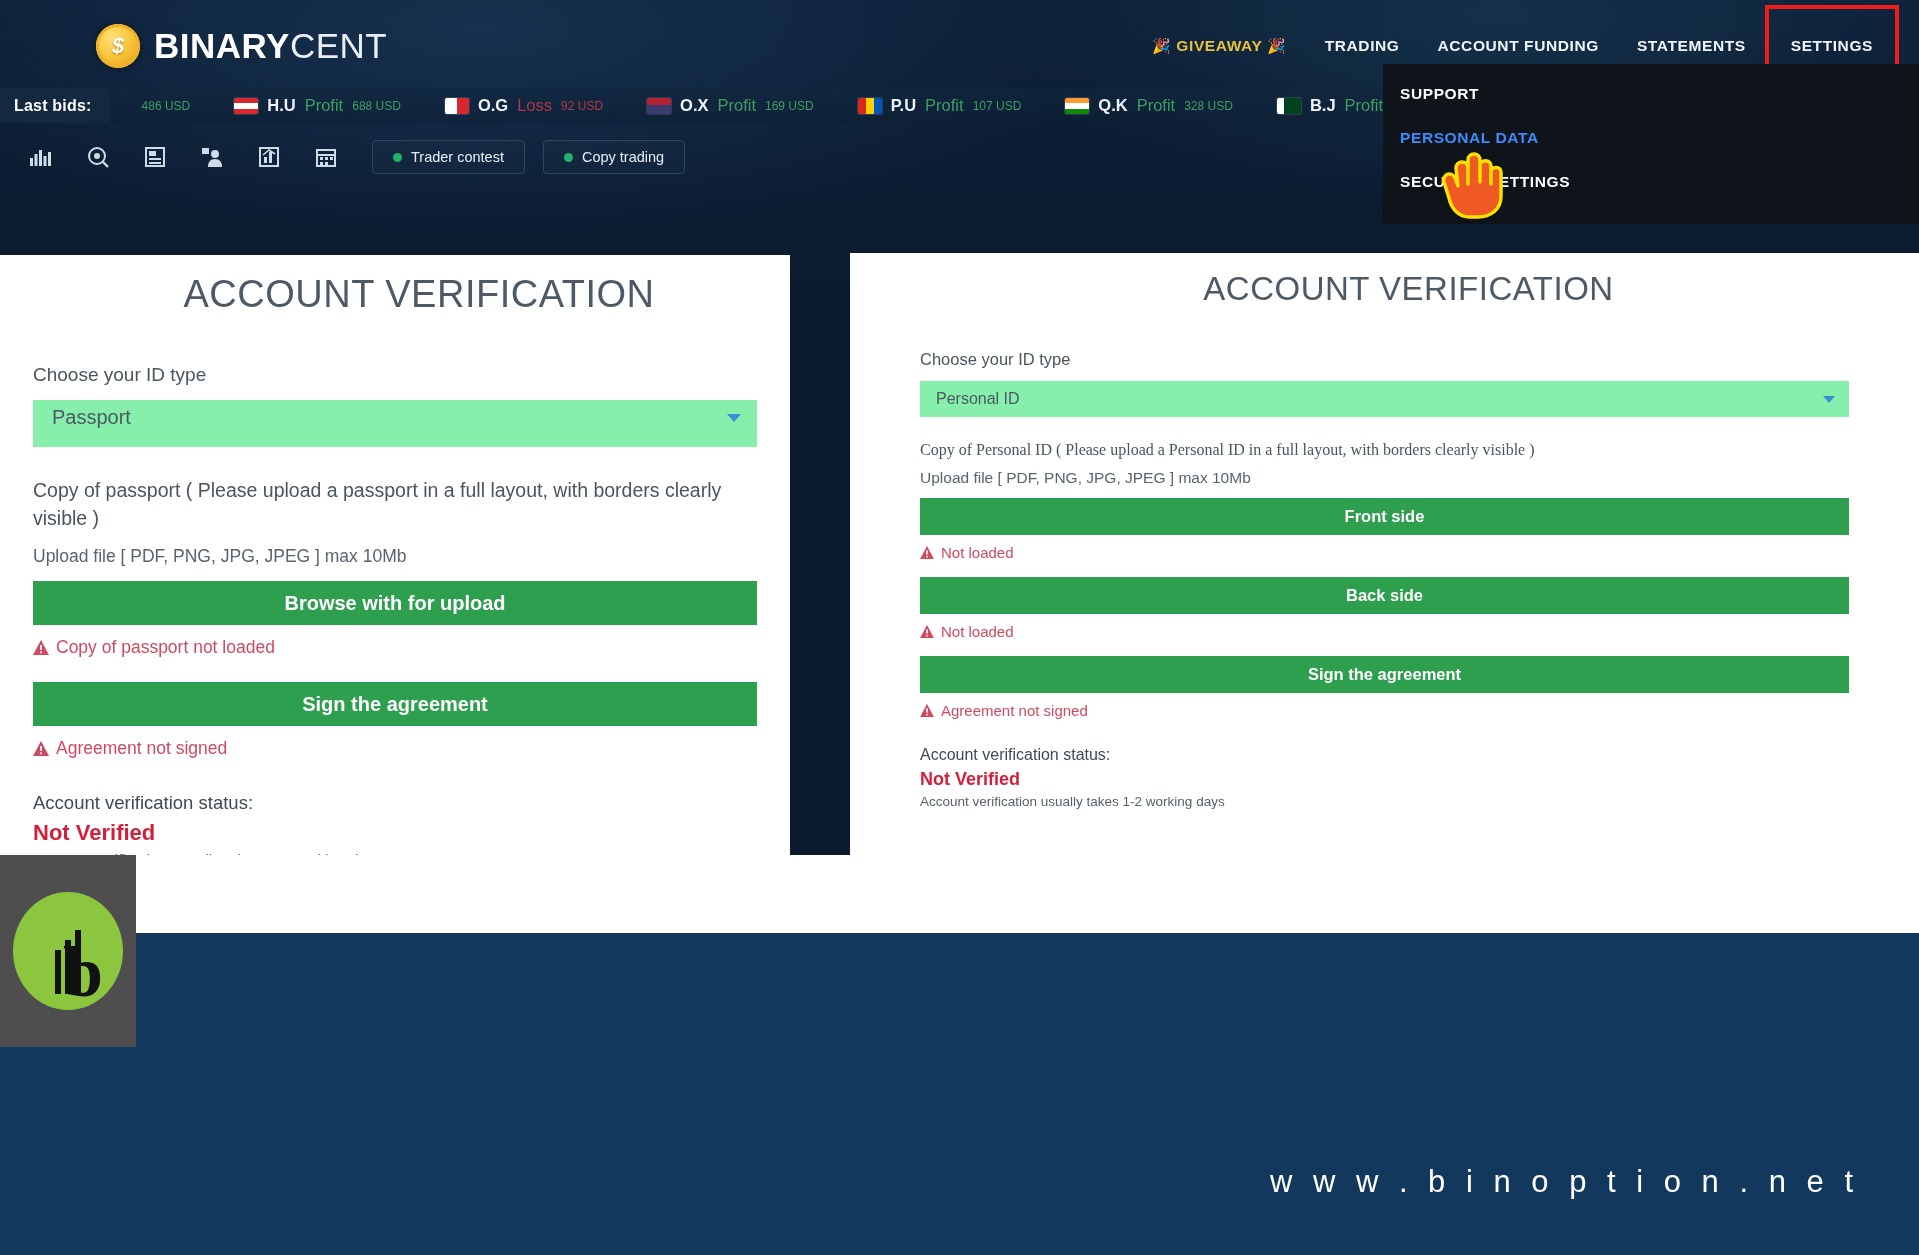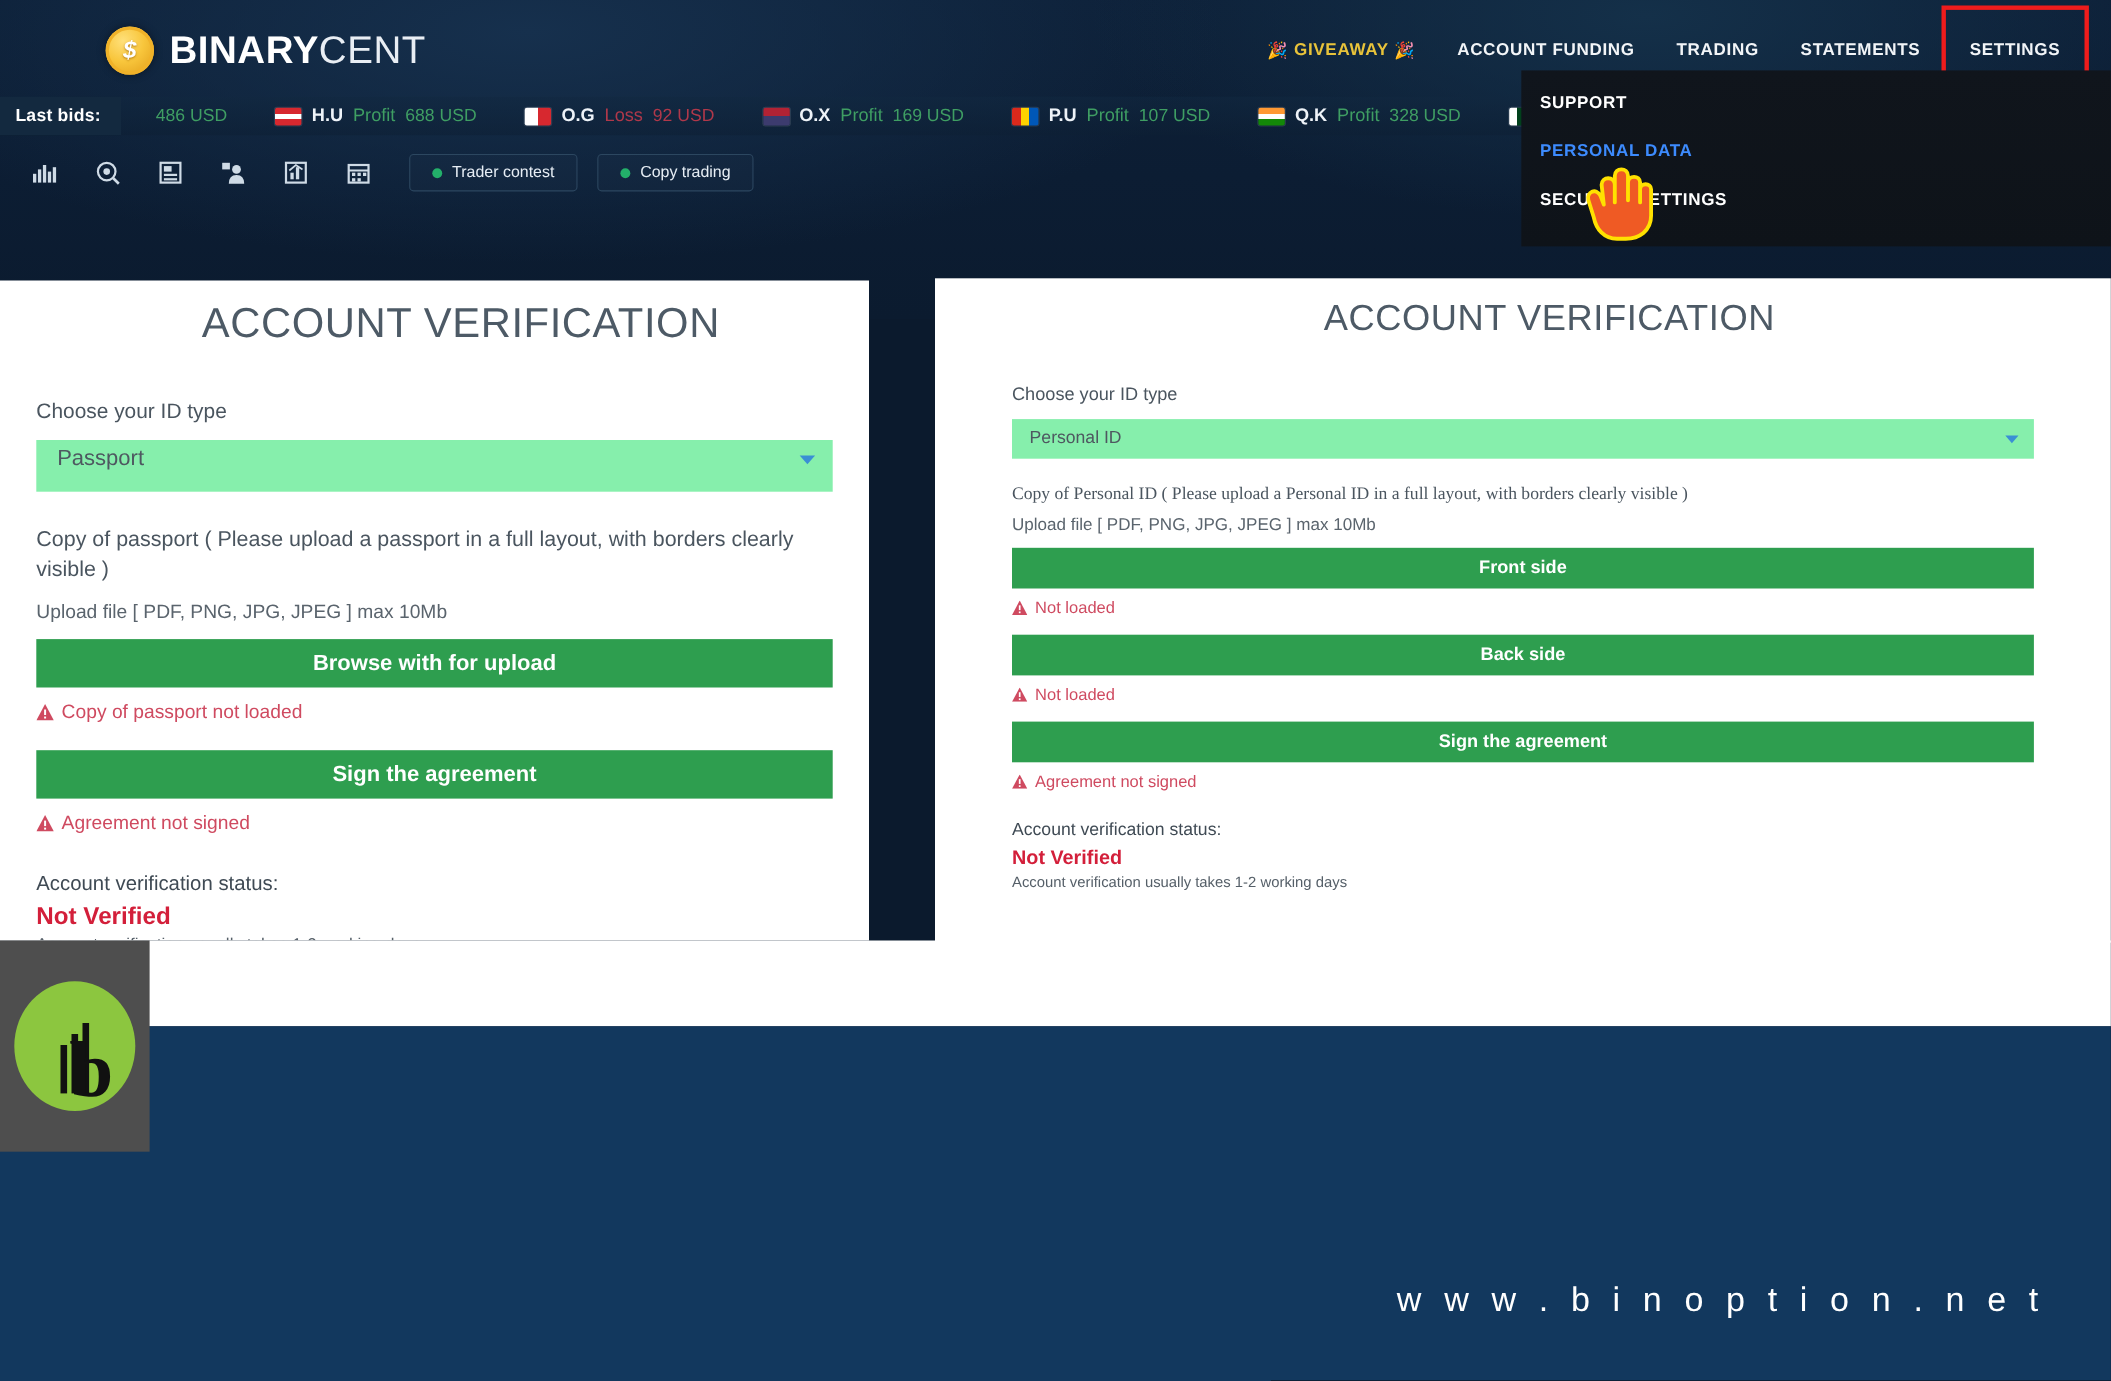--- a/index.html
+++ b/index.html
@@ -87,21 +87,21 @@
   .ticker-track{ display:flex; align-items:center; gap:0; padding-left:10px; white-space:nowrap; }
   .tick{ display:flex; align-items:center; gap:9px; padding:0 22px; }
   .flag{
     width:24px; height:16px; display:inline-block; border-radius:2px;
     box-shadow:0 0 0 1px rgba(255,255,255,.12);
   }
   .tick-name{ color:#eef3f8; font-size:16.5px; font-weight:bold; }
   .tick-res{ font-size:16.5px; }
   .res-profit{ color:#3f9e63; }
   .res-loss{ color:#b0384a; }
-  .tick-amt{ font-size:16px; }
+  .tick-amt{ font-size:12px; }
 
   
   .subbar{
     position:absolute; left:0; top:128px; width:1919px; height:58px;
     display:flex; align-items:center; padding-left:12px; gap:0;
   }
   .tool-icon{
     width:57px; height:50px; display:flex; align-items:center; justify-content:center;
     color:#cfdbe6; cursor:pointer;
   }
@@ -224,24 +224,24 @@
     <div class="brand-text"><span>BINARY</span><span class="thin">CENT</span></div>
   </div>
 
   <div class="nav">
     <div class="nav-item giveaway">
       <span class="pop">🎉</span>
       <span>GIVEAWAY</span>
       <span class="pop">🎉</span>
     </div>
     <div class="nav-item">
+      <span>TRADING</span>
+    </div>
+    <div class="nav-item">
       <span>ACCOUNT FUNDING</span>
-    </div>
-    <div class="nav-item">
-      <span>TRADING</span>
     </div>
     <div class="nav-item">
       <span>STATEMENTS</span>
     </div>
     <div class="nav-settings-wrap">
       <div class="nav-item settings">
         <span>SETTINGS</span>
       </div>
       <div class="settings-highlight"></div>
     </div>

